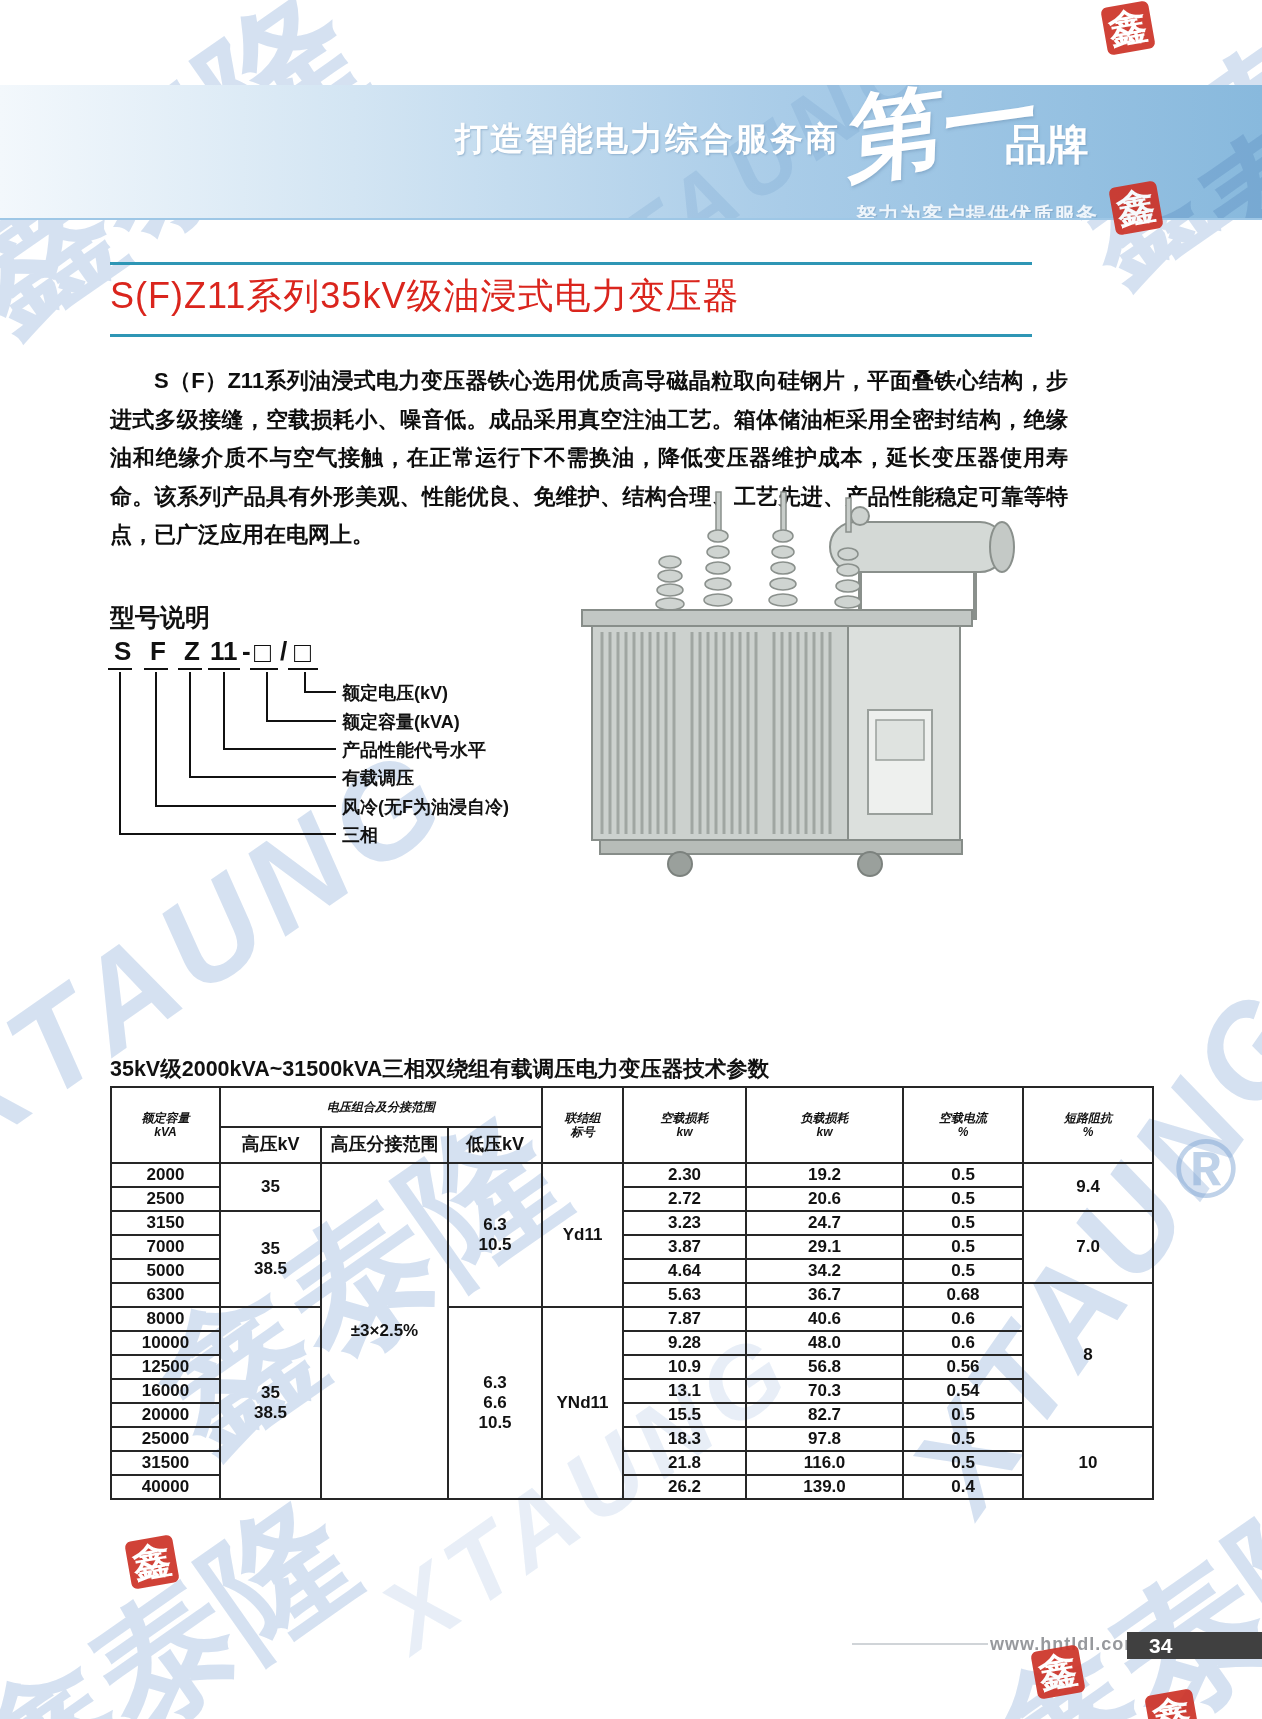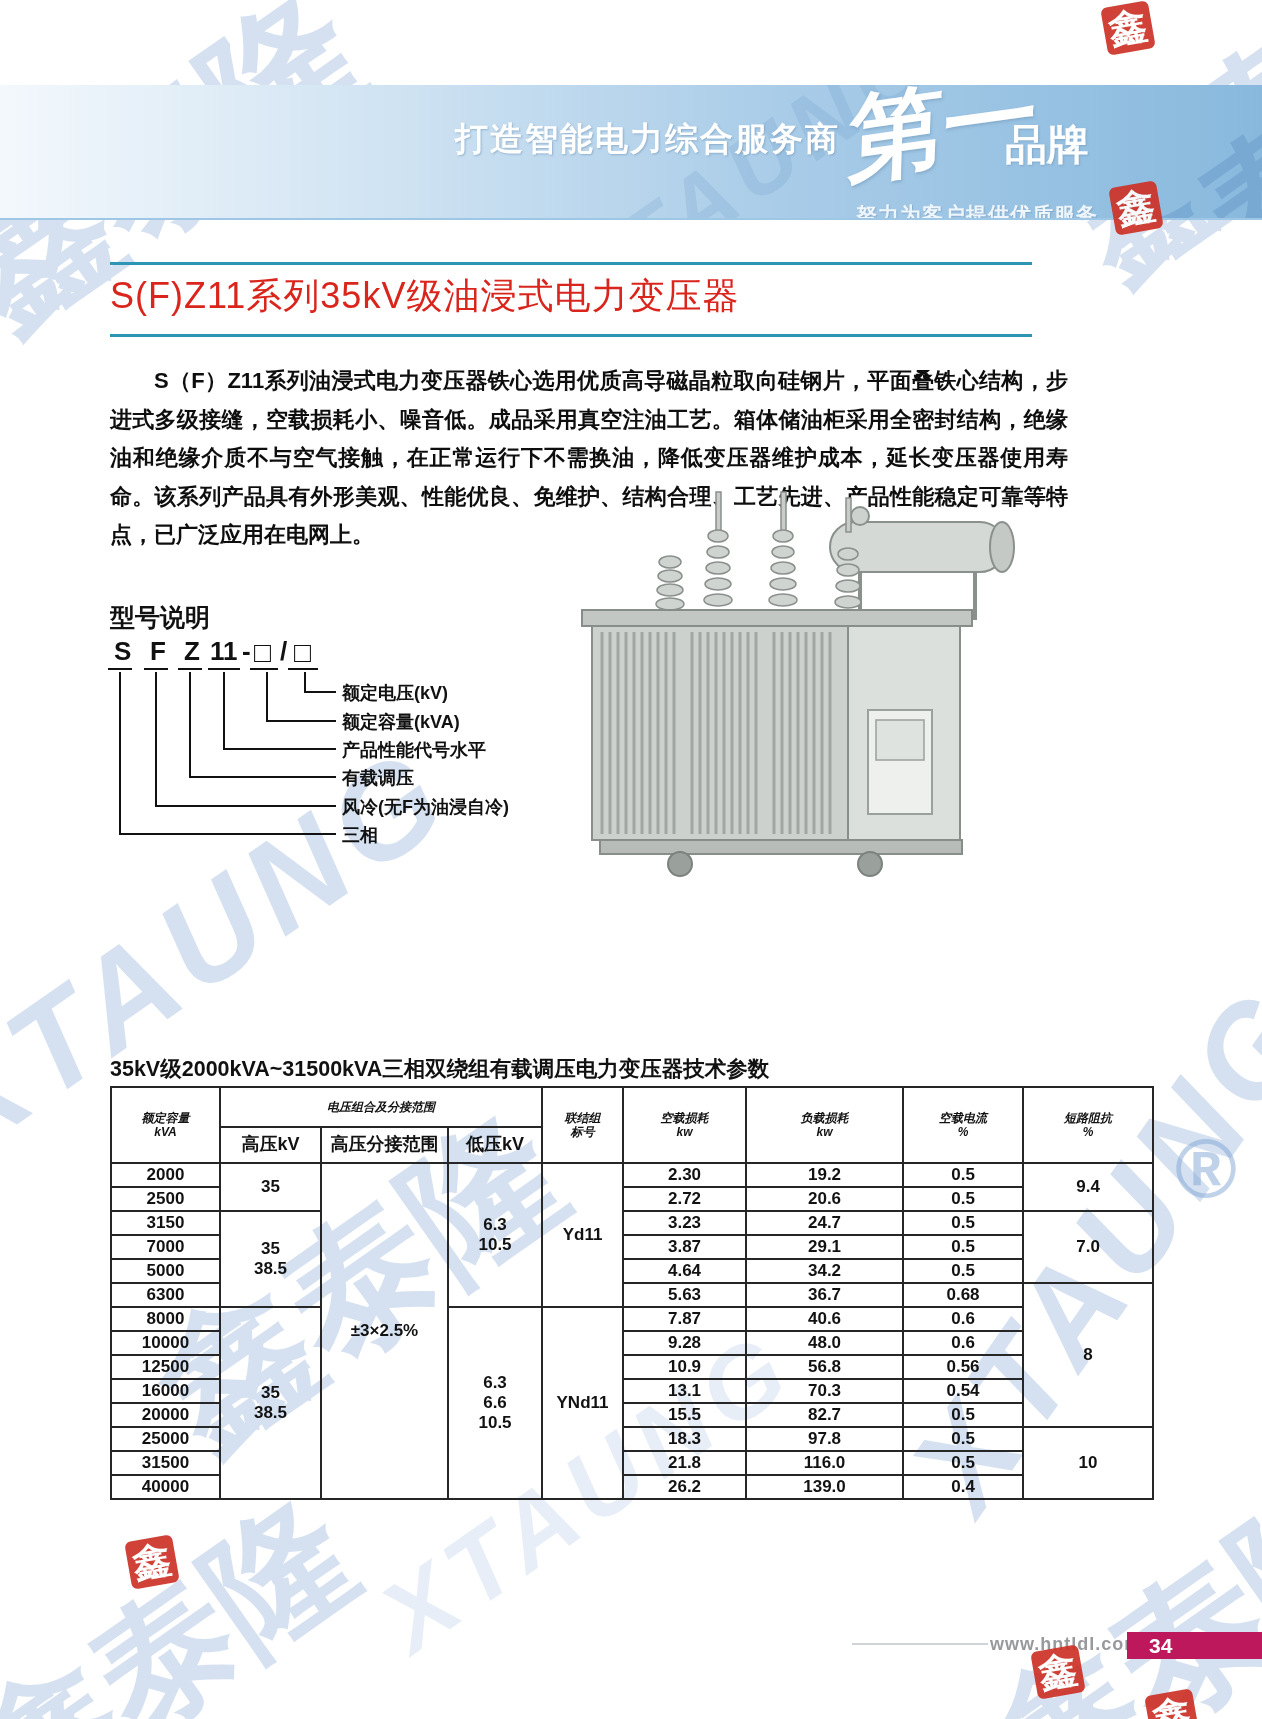--- a/index.html
+++ b/index.html
@@ -44,21 +44,21 @@
          table-layout:fixed;background:transparent;}
   table.spec td{border:2px solid #262626;font-size:17px;font-weight:bold;color:#121212;
          text-align:center;vertical-align:middle;padding:0;line-height:1.18;white-space:pre-line;}
   table.spec tr.hd1 td{height:38px;font-size:12px;font-style:italic;}
   table.spec tr.hd2 td{height:34px;font-size:18px;}
   table.spec tbody tr{height:24px;}
   
   .footer-line{position:absolute;left:852px;top:1643px;width:136px;height:2px;background:#d0d4d8;z-index:2;}
   .footer-url{position:absolute;left:990px;top:1634px;font-size:18px;font-weight:bold;color:#97999d;
          letter-spacing:1px;z-index:2;}
-  .footer-bar{position:absolute;left:1127px;top:1632px;width:135px;height:27px;background:#be185d;
+  .footer-bar{position:absolute;left:1127px;top:1632px;width:135px;height:27px;background:#404040;
          color:#fff;font-size:21px;font-weight:bold;line-height:27px;padding-left:22px;
          box-sizing:border-box;z-index:2;}
 </style>
 </head>
 <body>
 
 <div class="page">
 
   <div class="wm" style="left:-80px;top:210px;font-size:150px;">鑫泰隆</div>
   <div class="wm" style="left:1030px;top:160px;font-size:150px;">鑫泰隆</div>

